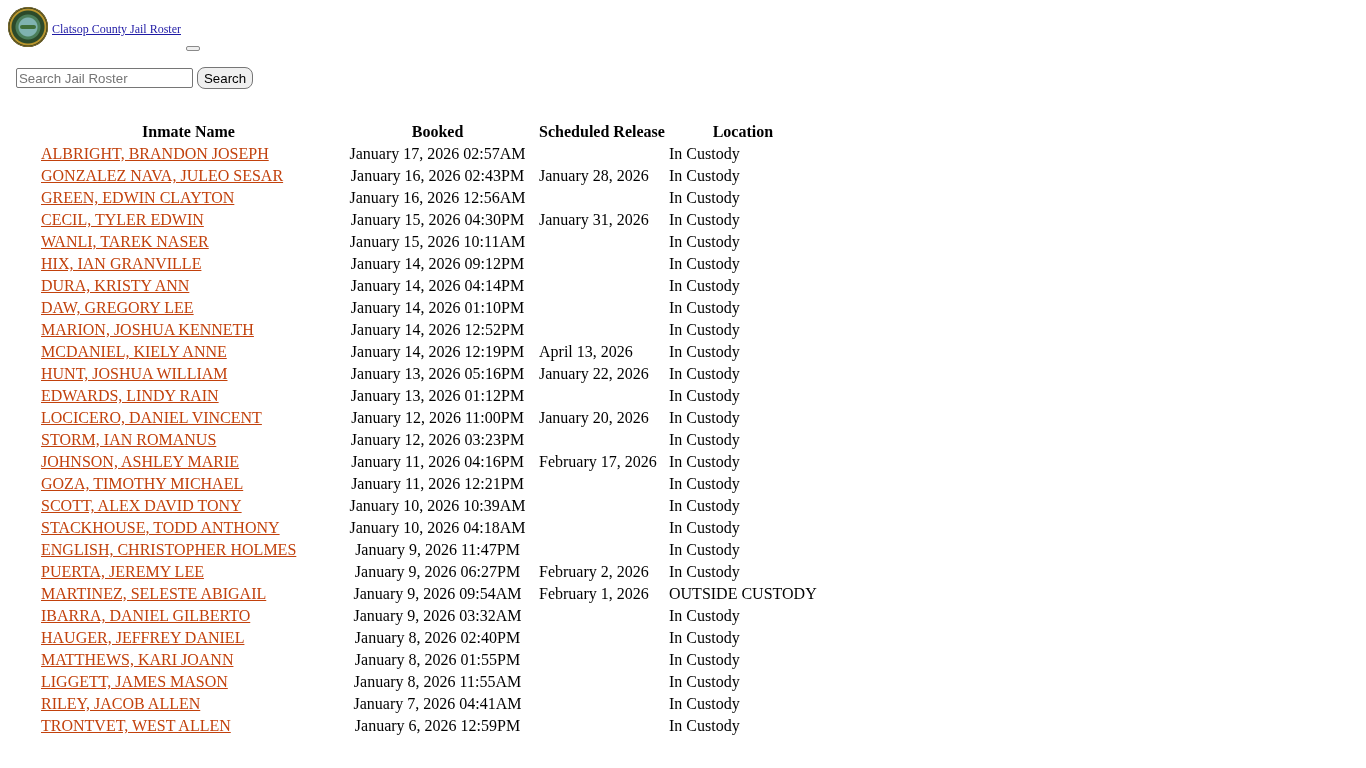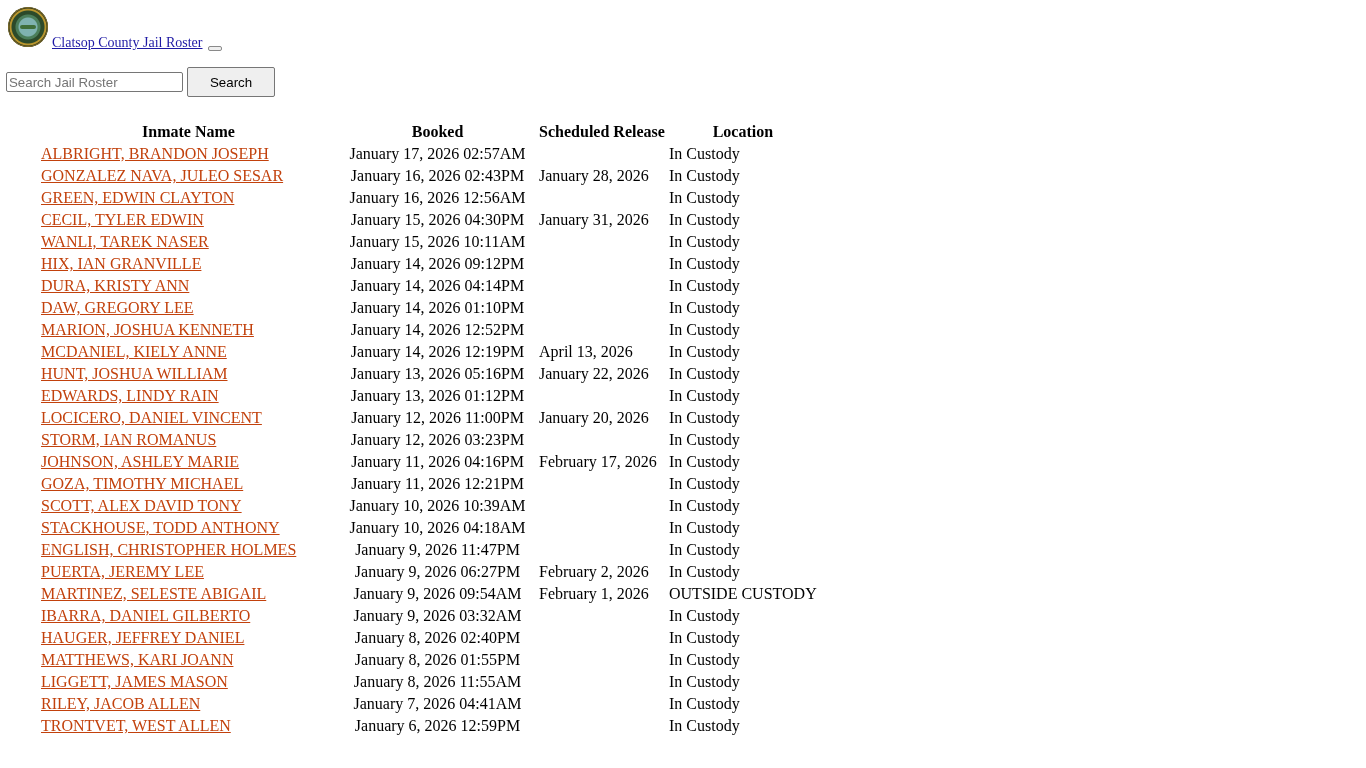--- a/index.html
+++ b/index.html
@@ -35,60 +35,60 @@
       position: absolute;
       left: 12px; top: 18px;
       width: 16px; height: 4px;
       background: #3f6e3a;
       border-radius: 2px;
     }
     a.title-link {
       color: #1a0dab;
       color: #1f1aa5;
       text-decoration: underline;
-      font-size: 14px;
+      font-size: 12px;
       line-height: 18px;
-      margin-bottom: 1px;
+      margin-bottom: 15px;
     }
     .menu-toggle {
       width: 14px;
       height: 5px;
       border: 1px solid #8a8a8a;
       background: #efefef;
       border-radius: 2px;
       margin-left: 5px;
       margin-bottom: 2px;
       padding: 0;
     }
     .search-row {
       position: absolute;
-      left: 6px;
+      left: 16px;
       top: 67px;
       display: flex;
       align-items: center;
       font-family: "Liberation Sans", "DejaVu Sans", sans-serif;
     }
     .search-input {
       width: 171px;
       height: 18px;
       border: 1px solid #767676;
       border-radius: 2px;
       padding: 0 2px;
       font-family: "Liberation Sans", "DejaVu Sans", sans-serif;
       font-size: 13.3px;
       color: #000;
       box-sizing: content-box;
     }
     .search-input::placeholder { color: #757575; }
     .search-button {
       margin-left: 4px;
-      height: 30px;
-      padding: 0 22px;
+      height: 22px;
+      padding: 0 6px;
       border: 1px solid #767676;
-      border-radius: 2px;
+      border-radius: 8px;
       background: #efefef;
       font-family: "Liberation Sans", "DejaVu Sans", sans-serif;
       font-size: 13.3px;
       color: #000;
     }
     table.roster {
       position: absolute;
       left: 38px;
       top: 120px;
       border-collapse: separate;

